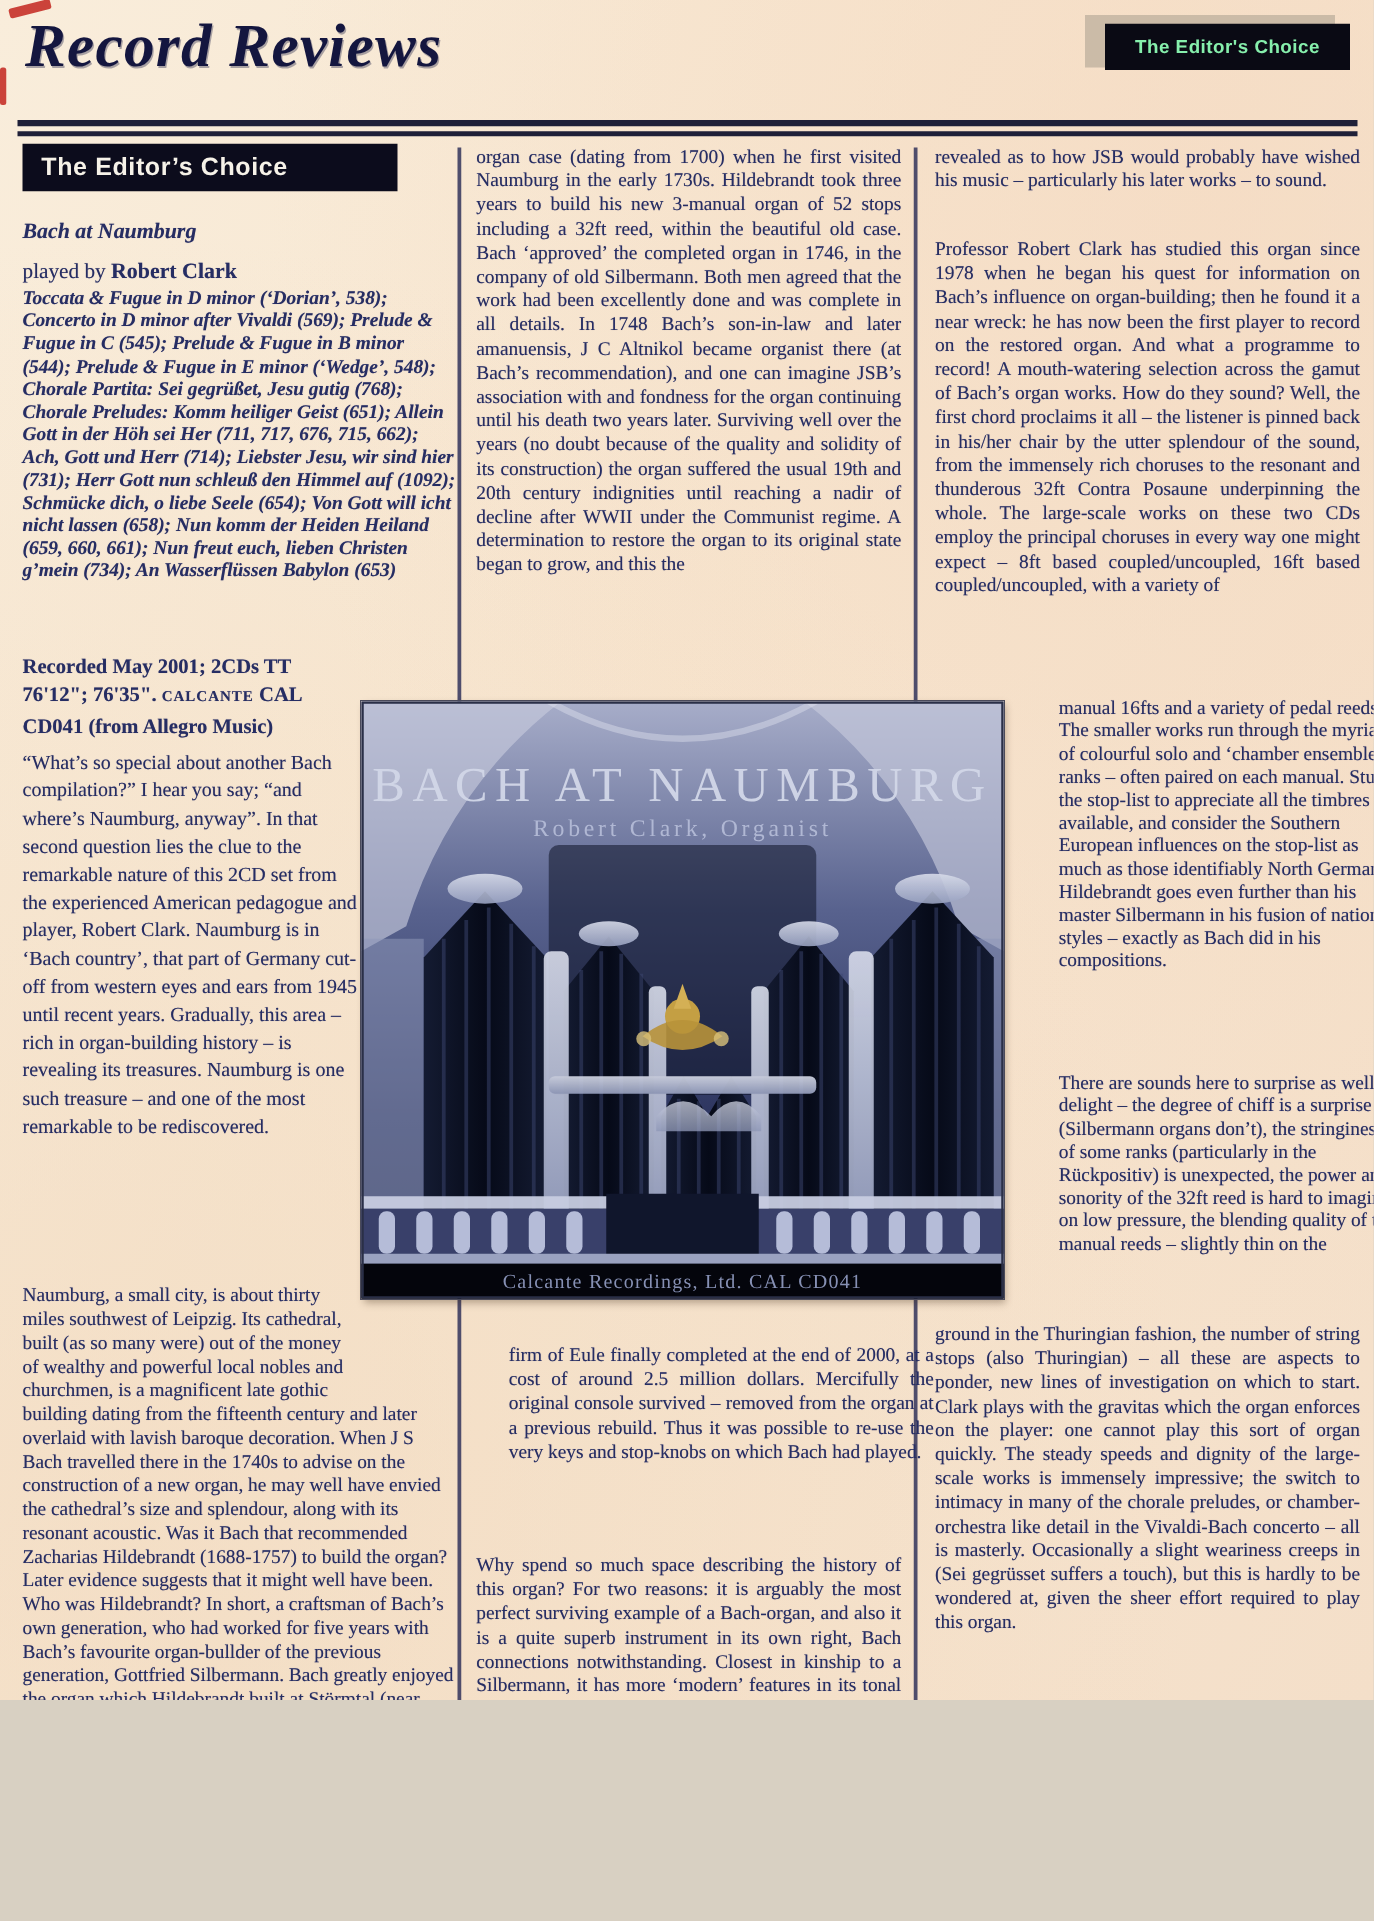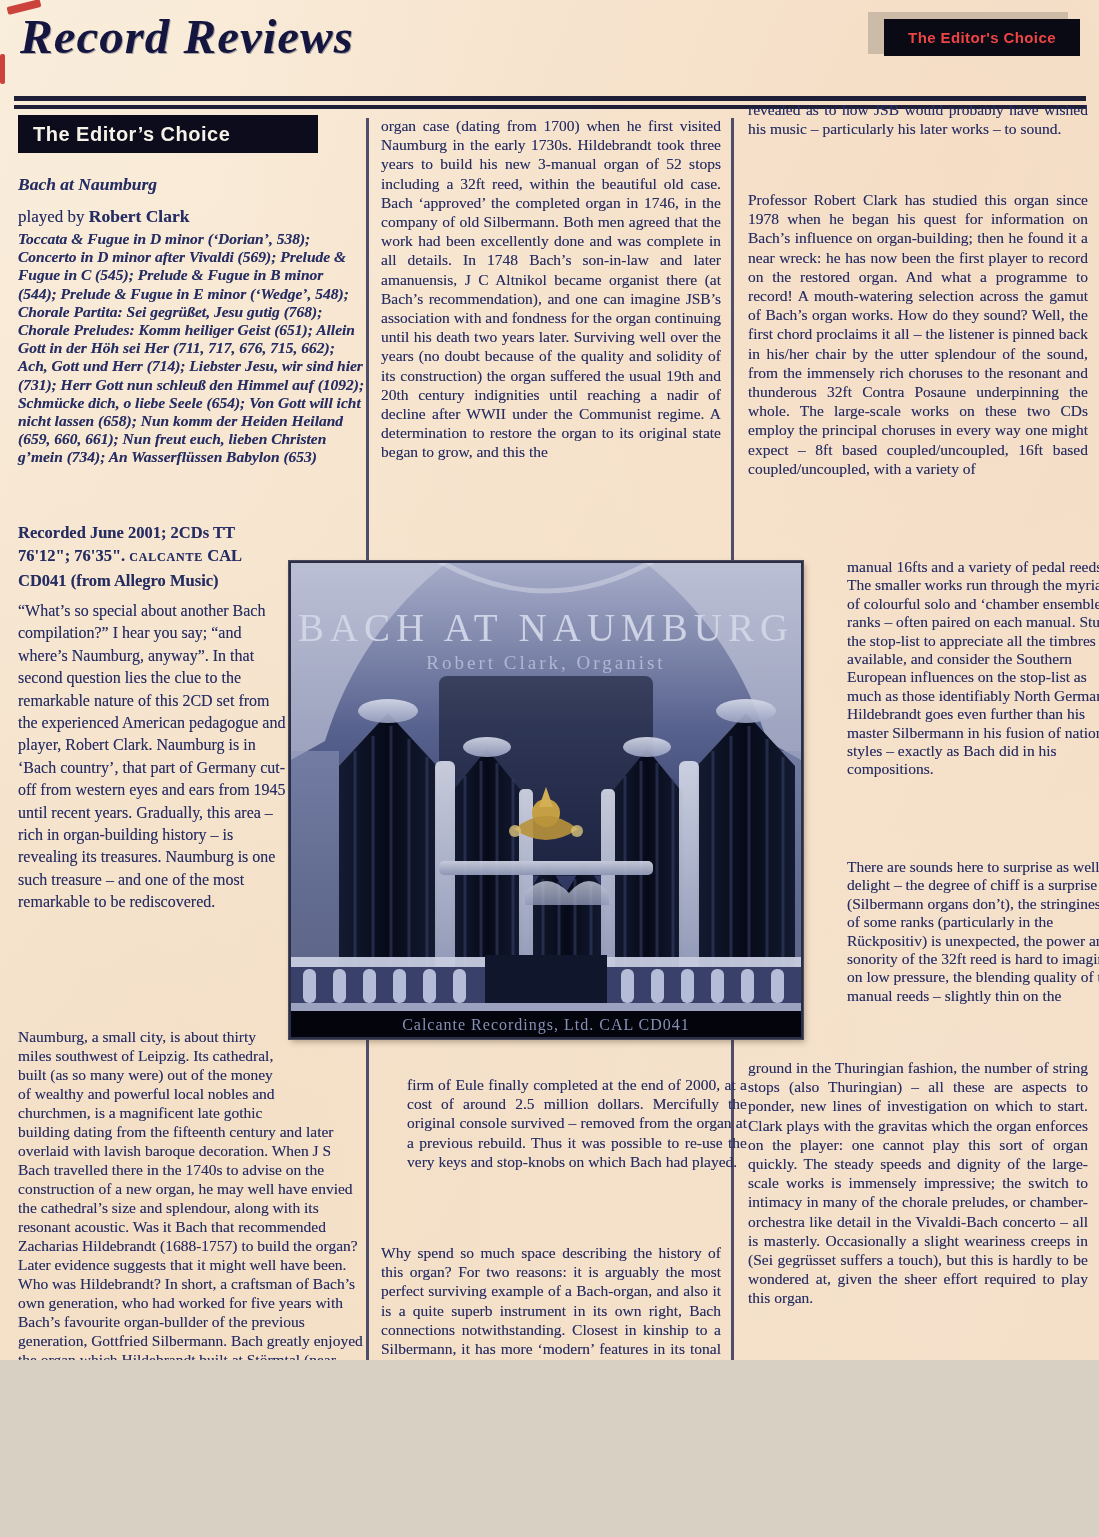--- a/index.html
+++ b/index.html
@@ -18,21 +18,21 @@
   .abs{position:absolute;}
   .ink{color:#262d63;text-shadow:0 0 .6px rgba(38,45,99,.45);}
   .page-title{
     font-family:"Liberation Serif",serif;
     font-style:italic;font-weight:900;
     font-size:49px;letter-spacing:1px;
     color:#14163f;text-shadow:1px 1px 0 rgba(20,22,63,.35);
   }
   .badge-shadow{background:#b3a896;opacity:.65;}
   .badge{
-    background:#0a0a14;color:#ef4444;
+    background:#0a0a14;color:#86efac;
     font-family:"Liberation Sans","DejaVu Sans",sans-serif;
     font-weight:bold;font-size:15px;letter-spacing:.4px;
     display:flex;align-items:center;justify-content:center;
   }
   .rule{background:#1f2038;}
   .divider{background:#31325a;opacity:.85;}
   .ec-box{
     background:#0c0c1c;color:#f6f2e8;
     font-family:"Liberation Sans","DejaVu Sans",sans-serif;
     font-weight:bold;font-size:20px;letter-spacing:.5px;
@@ -78,21 +78,21 @@
   <div class="abs ec-box" style="left:18px;top:115px;width:285px;height:38px;">The Editor’s Choice</div>
 
   <div class="abs ink album-title" style="left:18px;top:174px;width:345px;">Bach at Naumburg</div>
   <div class="abs ink played" style="left:18px;top:194px;width:345px;">
     <span>played by </span><b>Robert Clark</b>
   </div>
 
   <div class="abs ink works" style="left:18px;top:230px;width:347px;">Toccata &amp; Fugue in D minor (‘Dorian’, 538); Concerto in D minor after Vivaldi (569); Prelude &amp; Fugue in C (545); Prelude &amp; Fugue in B minor (544); Prelude &amp; Fugue in E minor (‘Wedge’, 548); Chorale Partita: Sei gegrüßet, Jesu gutig (768); Chorale Preludes: Komm heiliger Geist (651); Allein Gott in der Höh sei Her (711, 717, 676, 715, 662); Ach, Gott und Herr (714); Liebster Jesu, wir sind hier (731); Herr Gott nun schleuß den Himmel auf (1092); Schmücke dich, o liebe Seele (654); Von Gott will icht nicht lassen (658); Nun komm der Heiden Heiland (659, 660, 661); Nun freut euch, lieben Christen g’mein (734); An Wasserflüssen Babylon (653)</div>
 
   <div class="abs ink recinfo" style="left:18px;top:521px;width:258px;">
-    <span>Recorded June 2001; 2CDs TT 76'12"; 76'35". </span><span class="sc">CALCANTE</span><span> CAL CD041 (from Allegro Music)</span>
+    <span>Recorded May 2001; 2CDs TT 76'12"; 76'35". </span><span class="sc">CALCANTE</span><span> CAL CD041 (from Allegro Music)</span>
   </div>
 
   <div class="abs ink body-left" style="left:18px;top:600px;width:272px;">“What’s so special about another Bach compilation?” I hear you say; “and where’s Naumburg, anyway”. In that second question lies the clue to the remarkable nature of this 2CD set from the experienced American pedagogue and player, Robert Clark. Naumburg is in ‘Bach country’, that part of Germany cut-off from western eyes and ears from 1945 until recent years. Gradually, this area – rich in organ-building history – is revealing its treasures. Naumburg is one such treasure – and one of the most remarkable to be rediscovered.</div>
 
   <div class="abs ink body-left2" style="left:18px;top:1027px;width:347px;">
     <span class="notch"></span><span>Naumburg, a small city, is about thirty miles southwest of Leipzig. Its cathedral, built (as so many were) out of the money of wealthy and powerful local nobles and churchmen, is a magnificent late gothic building dating from the fifteenth century and later overlaid with lavish baroque decoration. When J S Bach travelled there in the 1740s to advise on the construction of a new organ, he may well have envied the cathedral’s size and splendour, along with its resonant acoustic. Was it Bach that recommended Zacharias Hildebrandt (1688-1757) to build the organ? Later evidence suggests that it might well have been. Who was Hildebrandt? In short, a craftsman of Bach’s own generation, who had worked for five years with Bach’s favourite organ-bullder of the previous generation, Gottfried Silbermann. Bach greatly enjoyed the organ which Hildebrandt built at Störmtal (near Leipzig) which he had discovered in 1723), and had formed a warm relationship with the man.</span>
   </div>
 
   <div class="abs ink lastline" style="left:18px;top:1481px;width:347px;">Hildebrandt found a richly decorated double</div>
 
@@ -203,21 +203,21 @@
 
       <rect x="0" y="450" width="514" height="28" fill="#04050c"></rect>
       <text x="257" y="469" text-anchor="middle" font-family="Liberation Serif, DejaVu Serif, serif" font-size="16" letter-spacing="1" fill="#8690b4">Calcante Recordings, Ltd. CAL CD041</text>
 
       <text x="257" y="80" text-anchor="middle" font-family="Liberation Serif, DejaVu Serif, serif" font-size="39" letter-spacing="6" fill="#d2d7e8" opacity="0.95">BACH AT NAUMBURG</text>
       <text x="257" y="108" text-anchor="middle" font-family="Liberation Serif, DejaVu Serif, serif" font-size="19" letter-spacing="3" fill="#b7bed9" opacity="0.9">Robert Clark, Organist</text>
       <rect x="1" y="1" width="512" height="476" fill="none" stroke="#2a2f47" stroke-width="2"></rect>
     </svg>
   </div>
 
-  <div class="abs ink body-md" style="left:748px;top:100px;width:340px;">revealed as to how JSB would probably have wished his music – particularly his later works – to sound.</div>
+  <div class="abs ink body-md" style="left:748px;top:116px;width:340px;">revealed as to how JSB would probably have wished his music – particularly his later works – to sound.</div>
   <div class="abs ink body-md" style="left:748px;top:190px;width:340px;">Professor Robert Clark has studied this organ since 1978 when he began his quest for information on Bach’s influence on organ-building; then he found it a near wreck: he has now been the first player to record on the restored organ. And what a programme to record! A mouth-watering selection across the gamut of Bach’s organ works. How do they sound? Well, the first chord proclaims it all – the listener is pinned back in his/her chair by the utter splendour of the sound, from the immensely rich choruses to the resonant and thunderous 32ft Contra Posaune underpinning the whole. The large-scale works on these two CDs employ the principal choruses in every way one might expect – 8ft based coupled/uncoupled, 16ft based coupled/uncoupled, with a variety of</div>
   <div class="abs ink body-narrow" style="left:813px;top:558px;width:276px;">manual 16fts and a variety of pedal reeds. The smaller works run through the myriad of colourful solo and ‘chamber ensemble’ ranks – often paired on each manual. Study the stop-list to appreciate all the timbres available, and consider the Southern European influences on the stop-list as much as those identifiably North German. Hildebrandt goes even further than his master Silbermann in his fusion of national styles – exactly as Bach did in his compositions.</div>
   <div class="abs ink body-narrow" style="left:813px;top:858px;width:276px;">There are sounds here to surprise as well as delight – the degree of chiff is a surprise (Silbermann organs don’t), the stringiness of some ranks (particularly in the Rückpositiv) is unexpected, the power and sonority of the 32ft reed is hard to imagine on low pressure, the blending quality of the manual reeds – slightly thin on the</div>
   <div class="abs ink body-md" style="left:748px;top:1058px;width:340px;">ground in the Thuringian fashion, the number of string stops (also Thuringian) – all these are aspects to ponder, new lines of investigation on which to start. Clark plays with the gravitas which the organ enforces on the player: one cannot play this sort of organ quickly. The steady speeds and dignity of the large-scale works is immensely impressive; the switch to intimacy in many of the chorale preludes, or chamber-orchestra like detail in the Vivaldi-Bach concerto – all is masterly. Occasionally a slight weariness creeps in (Sei gegrüsset suffers a touch), but this is hardly to be wondered at, given the sheer effort required to play this organ.</div>
   <div class="abs ink body-md" style="left:748px;top:1388px;width:340px;">Robert Clark in this Bach recording (and its detailed programme book) has opened a new door in Bach organ scholarship; it is now up to the rest of us to step inside – and marvel.</div>
   <div class="abs ink byline" style="left:748px;top:1476px;width:340px;">Paul Hale</div>
 
   <div class="abs footer-journal" style="left:22px;top:1498px;">
     <span class="jname">Organists’ Review</span><span> – May 2002</span>
   </div>

